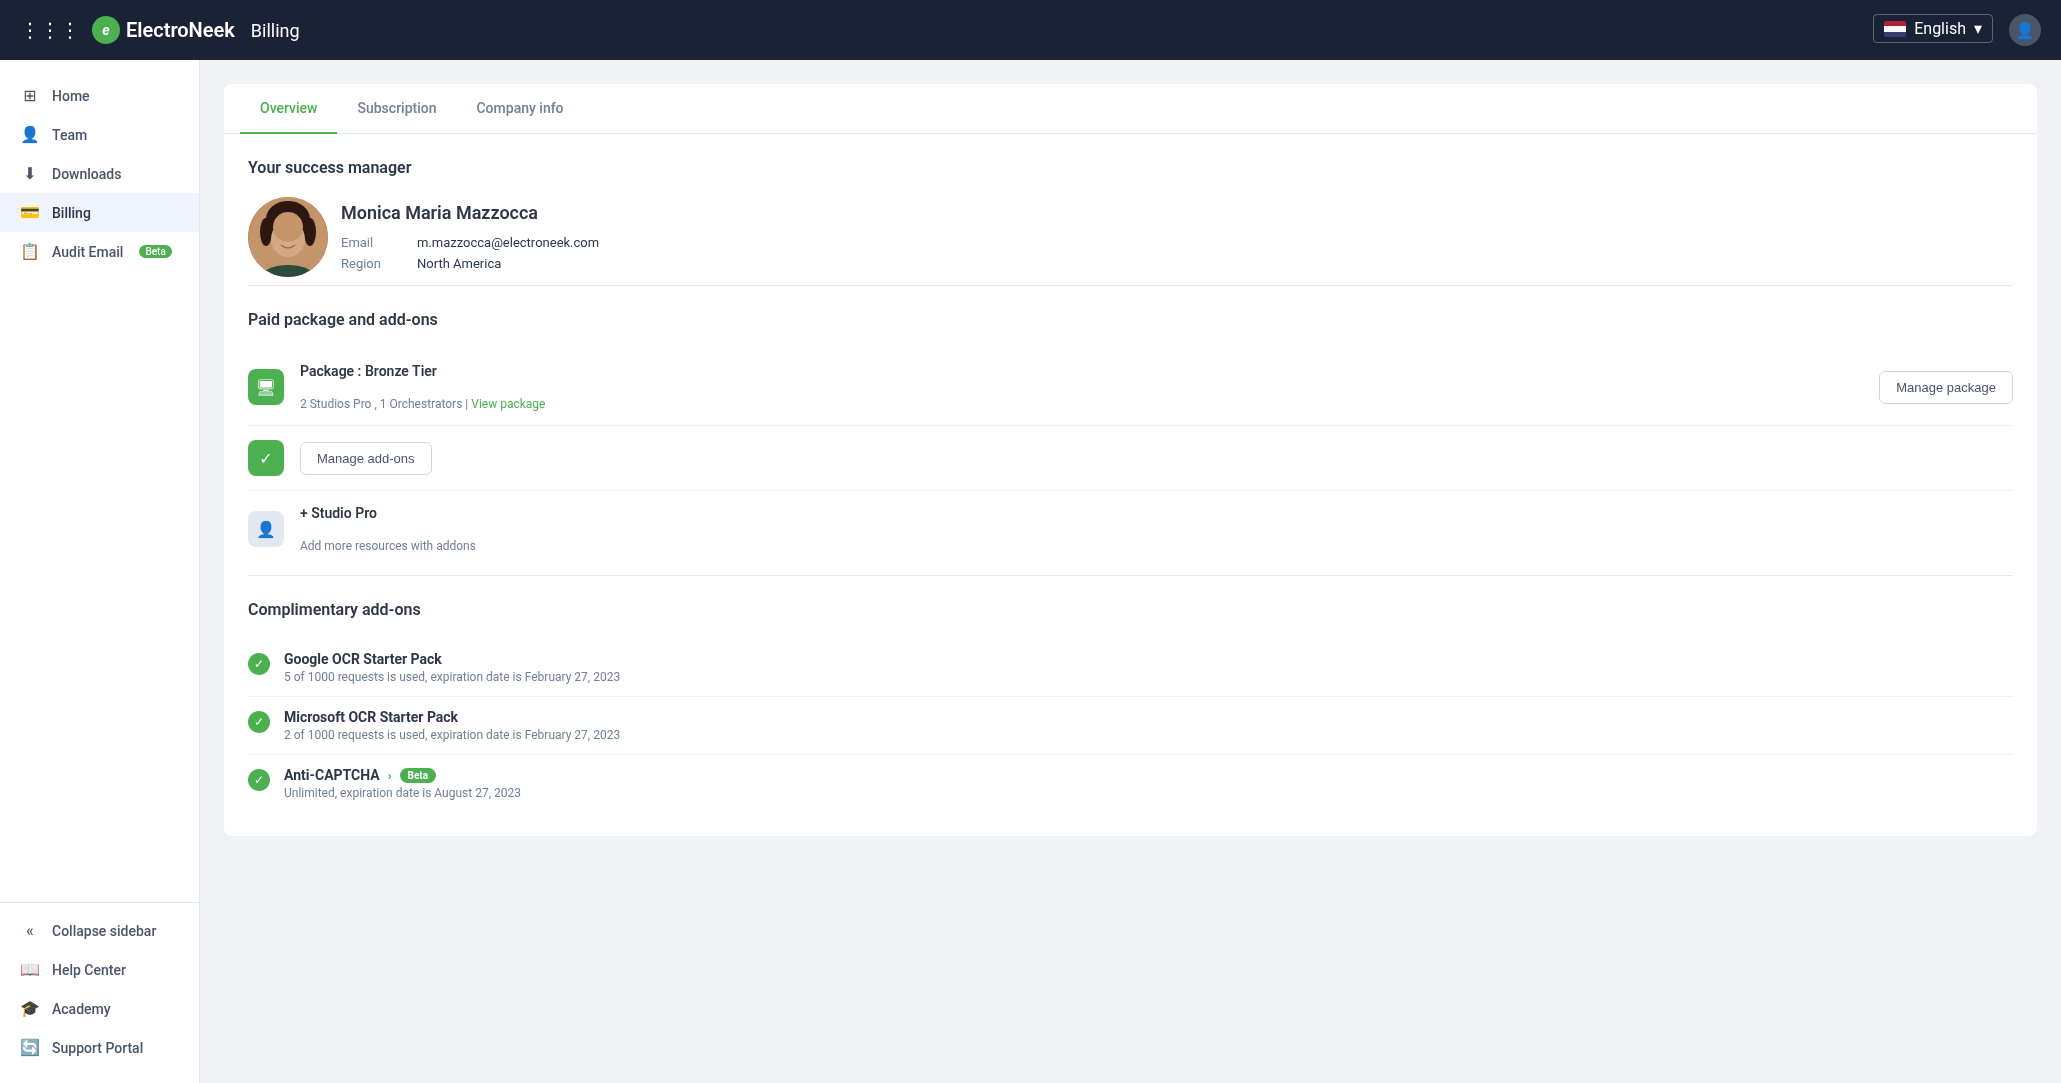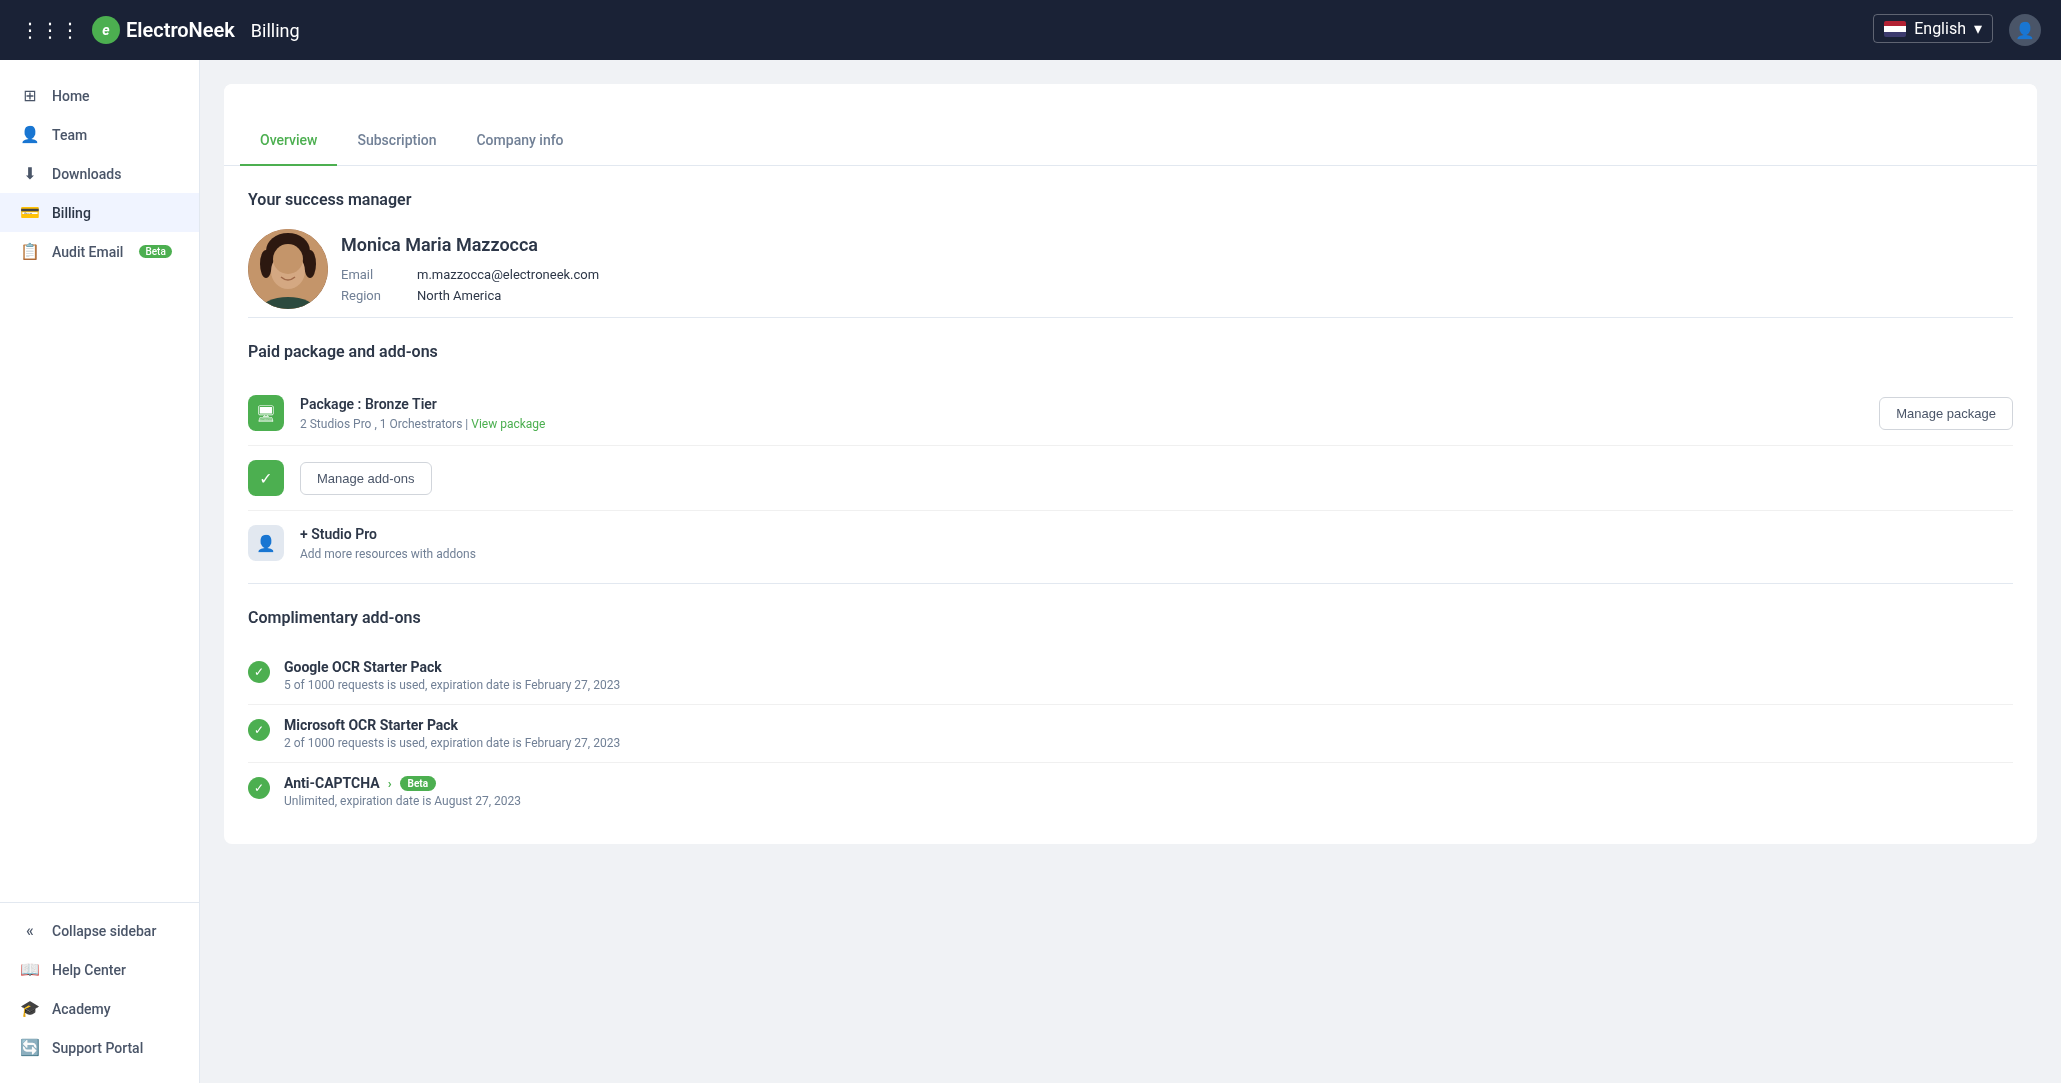--- a/index.html
+++ b/index.html
@@ -142,21 +142,20 @@
       padding: 0 16px;
     }
     .tab {
       padding: 16px 20px;
       font-size: 14px;
       color: #718096;
       cursor: pointer;
       border-bottom: 2px solid transparent;
       margin-bottom: -1px;
       font-weight: 500;
-      margin-top: 32px;
     }
     .tab.active {
       color: #4caf50;
       border-bottom-color: #4caf50;
     }
     .card-title {
       font-size: 16px;
       font-weight: 600;
       color: #2d3748;
       margin-bottom: 20px;
@@ -241,21 +240,21 @@
     }
     .pkg-info { flex: 1; }
     .pkg-name {
       font-size: 14px;
       font-weight: 600;
       color: #2d3748;
     }
     .pkg-sub {
       font-size: 12px;
       color: #718096;
-      margin-top: 5px;
+      margin-top: 18px;
     }
     .pkg-sub a {
       color: #4caf50;
       text-decoration: none;
     }
     .manage-btn {
       padding: 8px 16px;
       border: 1px solid #d1d5db;
       border-radius: 6px;
       background: #fff;

